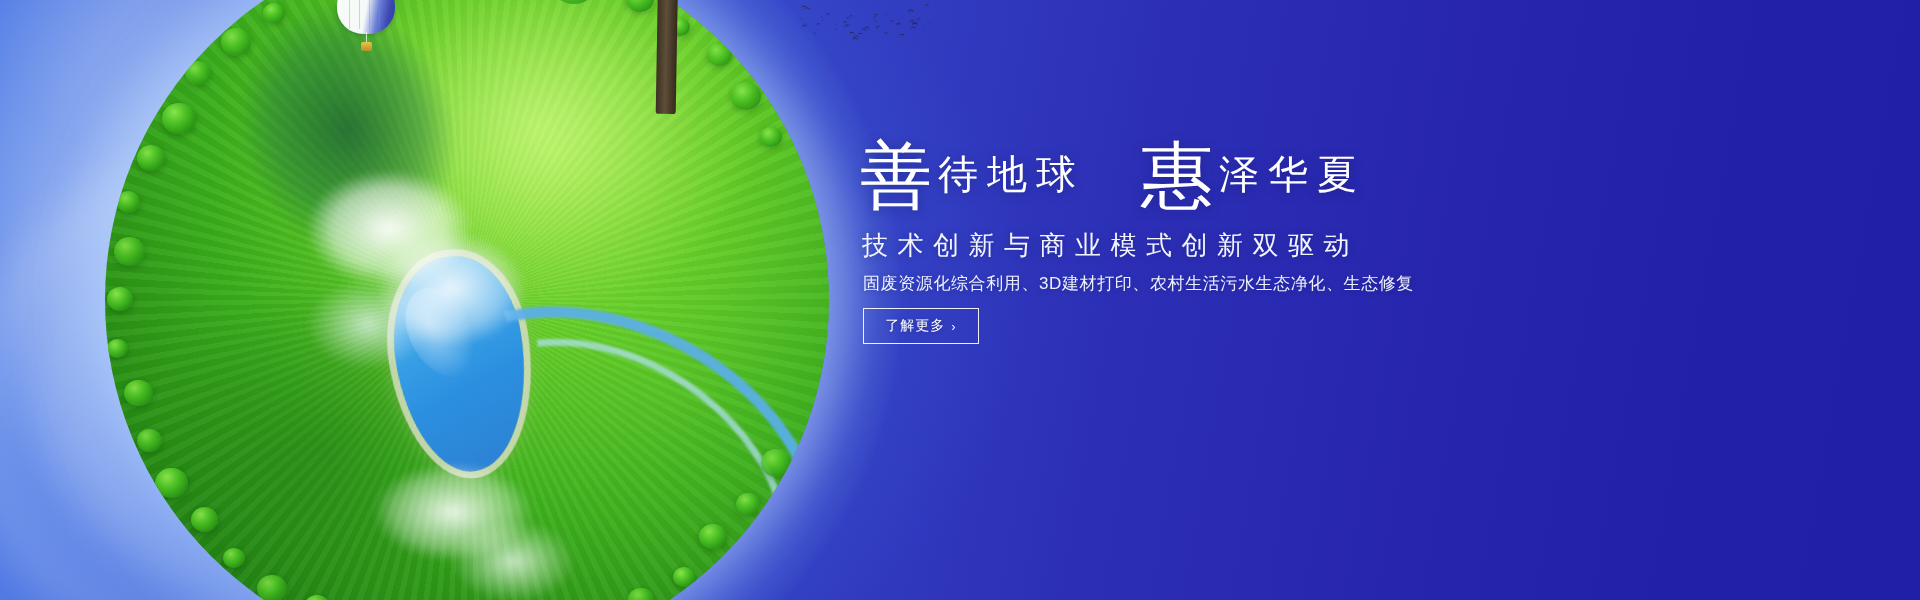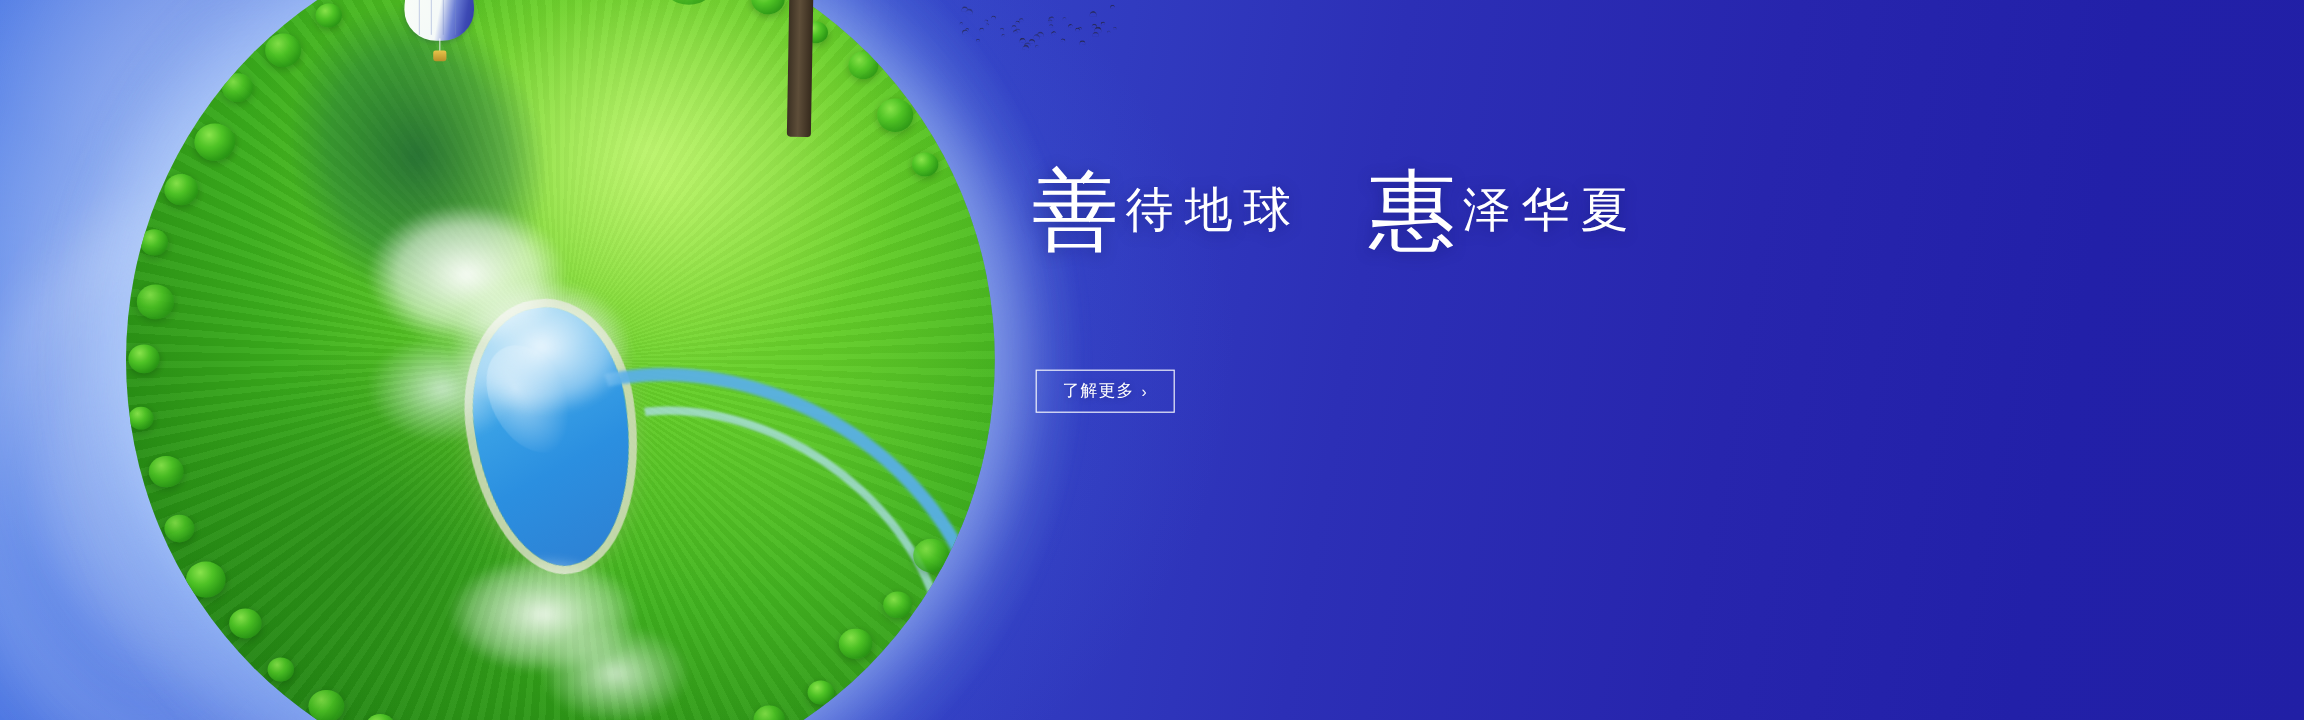--- a/index.html
+++ b/index.html
@@ -415,21 +415,23 @@
         <div class="bird" style="left: 126.231px; top: 14.4136px; transform: scale(1.05) rotate(-13deg); opacity: 0.83;"></div>
       </div>
   </div>
 
   <div class="content">
 
     <div class="headline">
       <span class="hl-big">善</span><span class="hl-small">待地球</span><span class="hl-gap"></span><span class="hl-big">惠</span><span class="hl-small">泽华夏</span>
     </div>
 
-
+    <div class="subtitle">技术创新与商业模式创新双驱动</div>
+
+    <div class="desc">固废资源化综合利用、3D建材打印、农村生活污水生态净化、生态修复</div>
 
     <div class="cta">
       <span>了解更多</span>
       <span class="chev">›</span>
     </div>
 
   </div>
 </div>
 
 </body></html>

